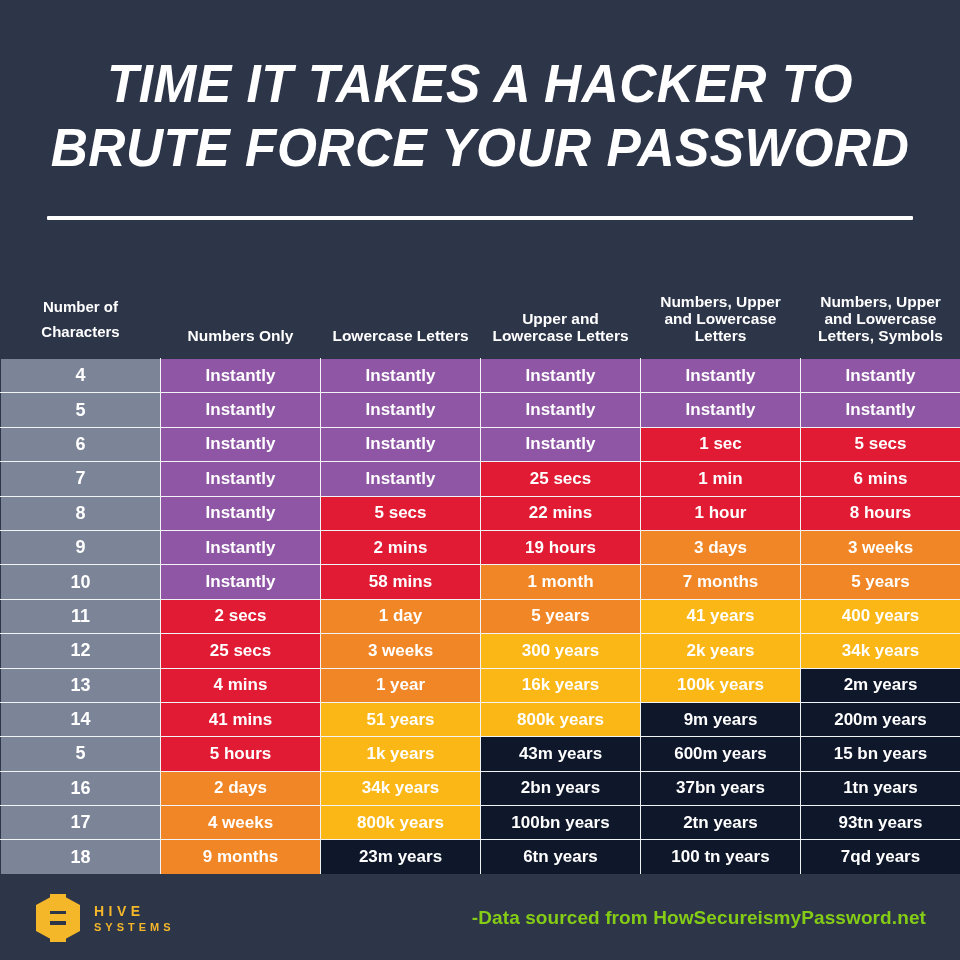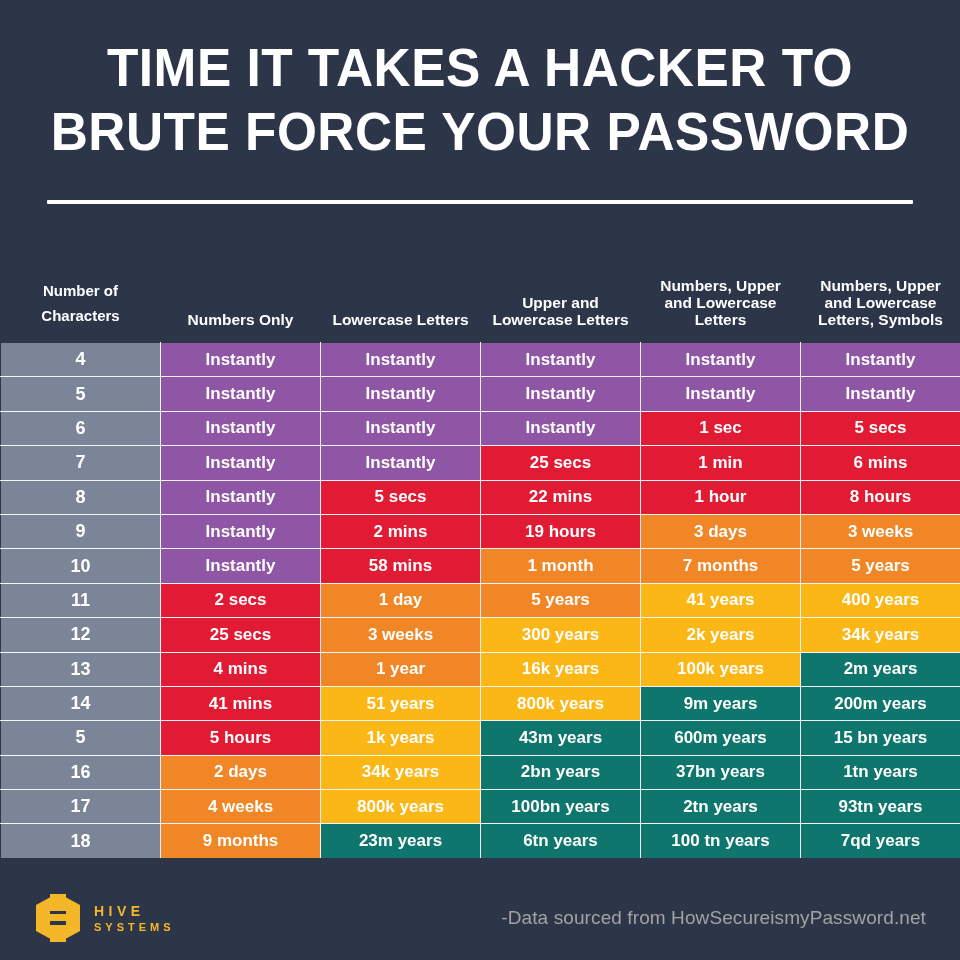--- a/index.html
+++ b/index.html
@@ -55,23 +55,24 @@
     position: absolute;
     left: 95px; top: 120px;
     width: 210px; height: 250px;
     background: #ffffff;
     opacity: 0.55;
     clip-path: polygon(50% 0%, 100% 25%, 100% 75%, 50% 100%, 0% 75%, 0% 25%);
   }
 
   
   .title-block {
-    padding: 36px 22px 0 22px;
+    padding: 52px 22px 0 22px;
     text-align: center;
     flex: none;
+    font-style: italic;
   }
   .title-line {
     color: #ffffff;
     font-weight: bold;
     font-size: 53px;
     line-height: 64px;
     letter-spacing: 0.5px;
     font-family: "Liberation Sans", sans-serif;
     transform: scaleX(0.97);
   }
@@ -135,21 +136,21 @@
   }
   tbody tr:first-child td { border-top-color: #2d3549; }
   tbody tr:last-child td  { border-bottom-color: #2d3549; margin-top: 48px; }
 
   
   .bg-gray   { background: #7c8498; }
   .bg-purple { background: #8e56a4; }
   .bg-red    { background: #e01b33; margin-left: 22px; }
   .bg-orange { background: #f08625; }
   .bg-yellow { background: #fbb716; margin-top: 36px; }
-  .bg-green  { background: #0f766e; }
+  .bg-green  { background: #0f172a; }
 
   
   .footer {
     position: absolute;
     left: 0; bottom: 0;
     width: 960px;
     height: 78px;
     display: flex;
     align-items: center;
     justify-content: space-between;
@@ -184,23 +185,23 @@
   }
   .brand-systems {
     color: #f4b72a;
     font-size: 11px;
     font-weight: bold;
     letter-spacing: 4px;
     line-height: 11px;
     font-family: "Liberation Sans", sans-serif;
   }
   .source {
-    color: #a3a3a3;
+    color: #84cc16;
     font-size: 19px;
-    font-weight: normal;
+    font-weight: bold;
     letter-spacing: 0.1px;
     font-family: "Liberation Sans", sans-serif;
   }
 </style>
 </head>
 <body>
 
 <div class="page">
 
   <div class="watermark">

